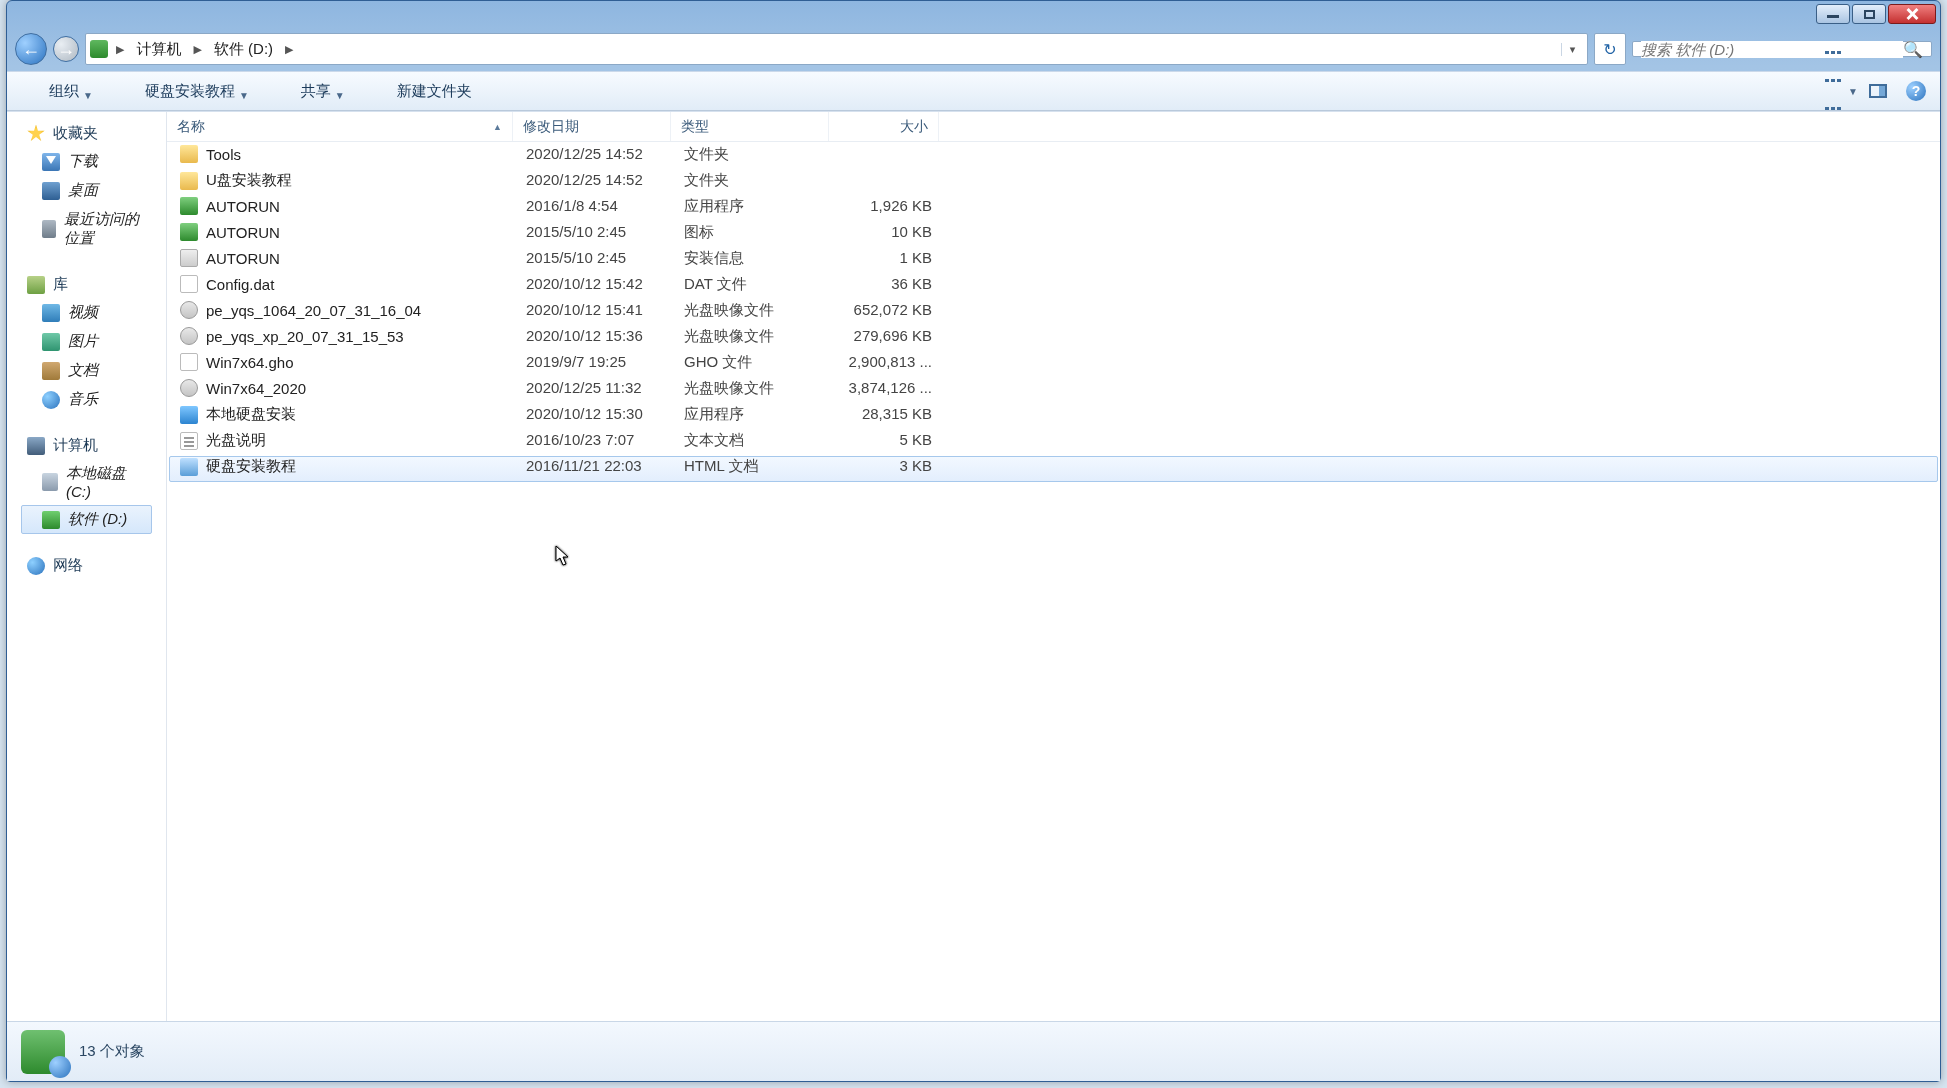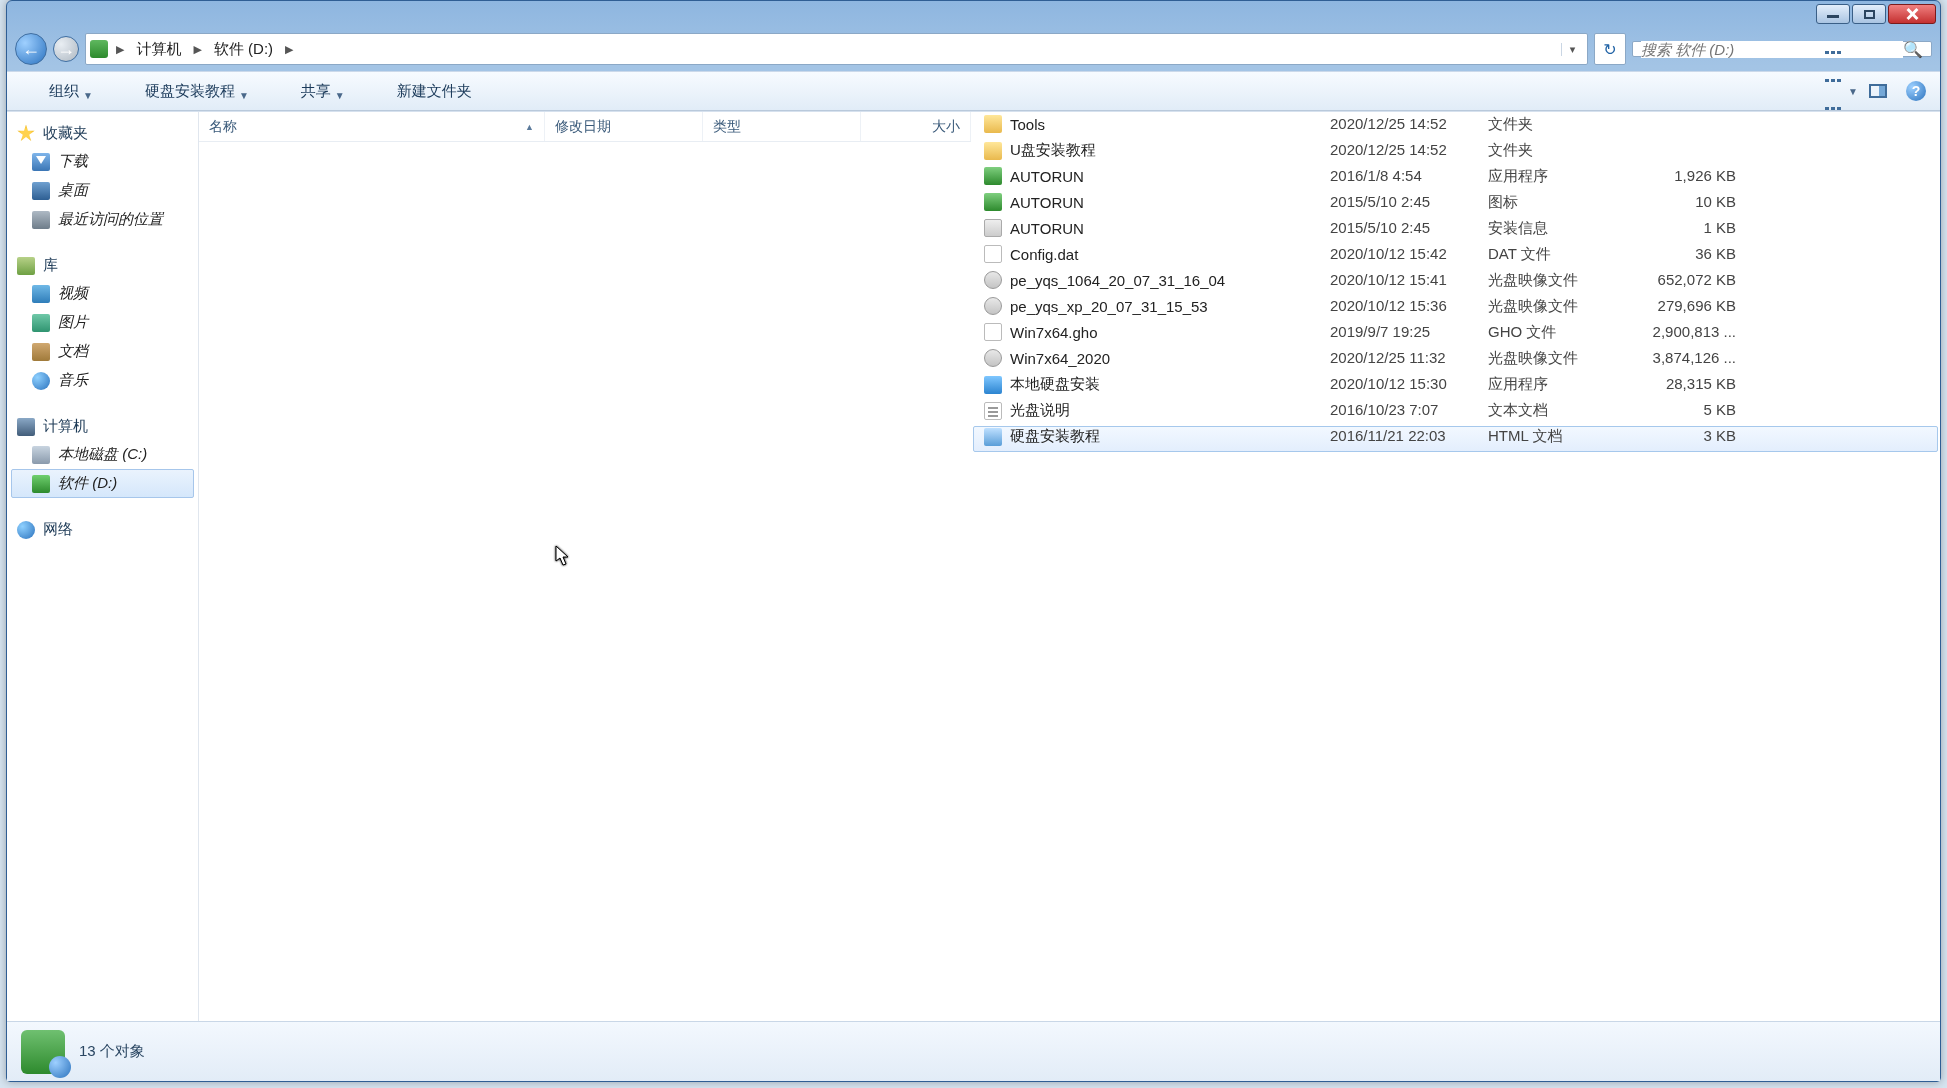--- a/index.html
+++ b/index.html
@@ -65,42 +65,42 @@
 .view-icon .dot { width:4px; height:3px; background:#3f6c9a; }
 .pane-icon .pg { width:18px; height:14px; border:2px solid #3f6c9a; position:relative; }
 .pane-icon .pg::after { content:""; position:absolute; right:0; top:0; bottom:0; width:6px; background:#74a7d6; }
 .help-icon { width:20px; height:20px; border-radius:50%; background:radial-gradient(circle at 30% 30%,#9dd0ff,#2b72bd);
   color:#fff; font-weight:bold; display:flex; align-items:center; justify-content:center; font-size:14px; }
 
 
 .body { flex: 1; display: flex; background: #fff; border-top: 1px solid #d6e1ee; overflow: hidden; }
 
 
-.sidebar { width: 192px; background: #fff; border-right: 1px solid #e0e6ee; padding: 8px 4px; overflow-y: auto; }
+.sidebar { width: 160px; background: #fff; border-right: 1px solid #e0e6ee; padding: 8px 14px; overflow-y: auto; }
 .side-group { margin-bottom: 18px; }
 .side-head { display: flex; align-items: center; gap: 8px; padding: 4px 6px; font-size: 15px; color: #1d3a56; cursor: pointer; }
 .side-item { display: flex; align-items: center; gap: 8px; padding: 4px 6px 4px 20px; font-size: 15px; color: #222; cursor: pointer; border:1px solid transparent; border-radius:2px;font-style:italic;}
 .side-item.selected { background: linear-gradient(#eaf3fd,#d5e7fb); border:1px solid #a6c6eb; }
 .sicon { width: 18px; height: 18px; display: inline-block; border-radius: 2px; }
 .i-star { background: radial-gradient(circle,#ffd24d 40%,#e0a200 90%); clip-path: polygon(50% 0,61% 35%,98% 35%,68% 57%,79% 91%,50% 70%,21% 91%,32% 57%,2% 35%,39% 35%);} 
 .i-dl { background:linear-gradient(#7fb5ea,#3b76b5); position:relative;} .i-dl::after{content:"";position:absolute;left:4px;top:3px;border-left:5px solid transparent;border-right:5px solid transparent;border-top:8px solid #fff;}
 .i-desk { background: linear-gradient(#6fa0d0,#2e5f93); }
 .i-recent { background: linear-gradient(#aeb9c4,#6f7d8a); }
 .i-lib { background: linear-gradient(#b7d188,#6ea043); }
 .i-vid { background: linear-gradient(#6fb8e6,#2f7db9); }
 .i-pic { background: linear-gradient(#6fc8a8,#2f9470); }
 .i-doc { background: linear-gradient(#d0a870,#a07a3a); }
 .i-mus { background: radial-gradient(circle at 30% 30%,#8ed0ff,#2b72bd); border-radius:50%;}
 .i-comp { background: linear-gradient(#8aa8c6,#425d7a); }
 .i-disk { background: linear-gradient(#c8d4e0,#8a9aac); }
 .i-diskd { background: linear-gradient(#6fcf6f,#2d8a2d); }
 .i-net { background: radial-gradient(circle at 30% 30%,#8ed0ff,#2b72bd); border-radius:50%; }
 
 
-.filelist { flex: 1; display: flex; flex-direction: row; }
+.filelist { flex: 1; display: flex; flex-direction: column; }
 .cols { display: flex; height: 30px; border-bottom: 1px solid #e8edf3; font-size: 14px; color: #3a5a7a; }
 .col { padding: 6px 10px; border-right: 1px solid #edf1f6; display:flex; align-items:center; gap:6px;}
 .c-name { width: 346px; }
 .c-date { width: 158px; }
 .c-type { width: 158px; }
 .c-size { width: 110px; text-align: right; justify-content:flex-end;}
 .sort-arrow { font-size: 9px; color: #5b7a9b; }
 
 .rows { flex:1; overflow: auto; padding: 2px 0; }
 .row { display: flex; height: 26px; align-items: flex-start; font-size: 15px; color: #222; cursor: pointer;

